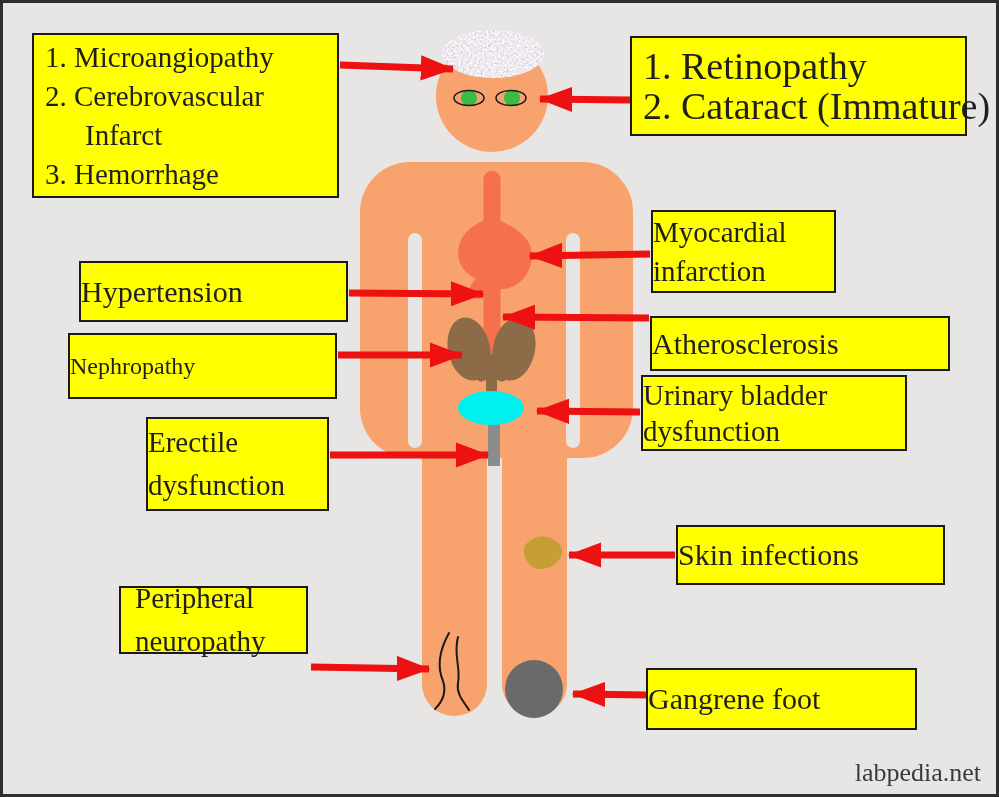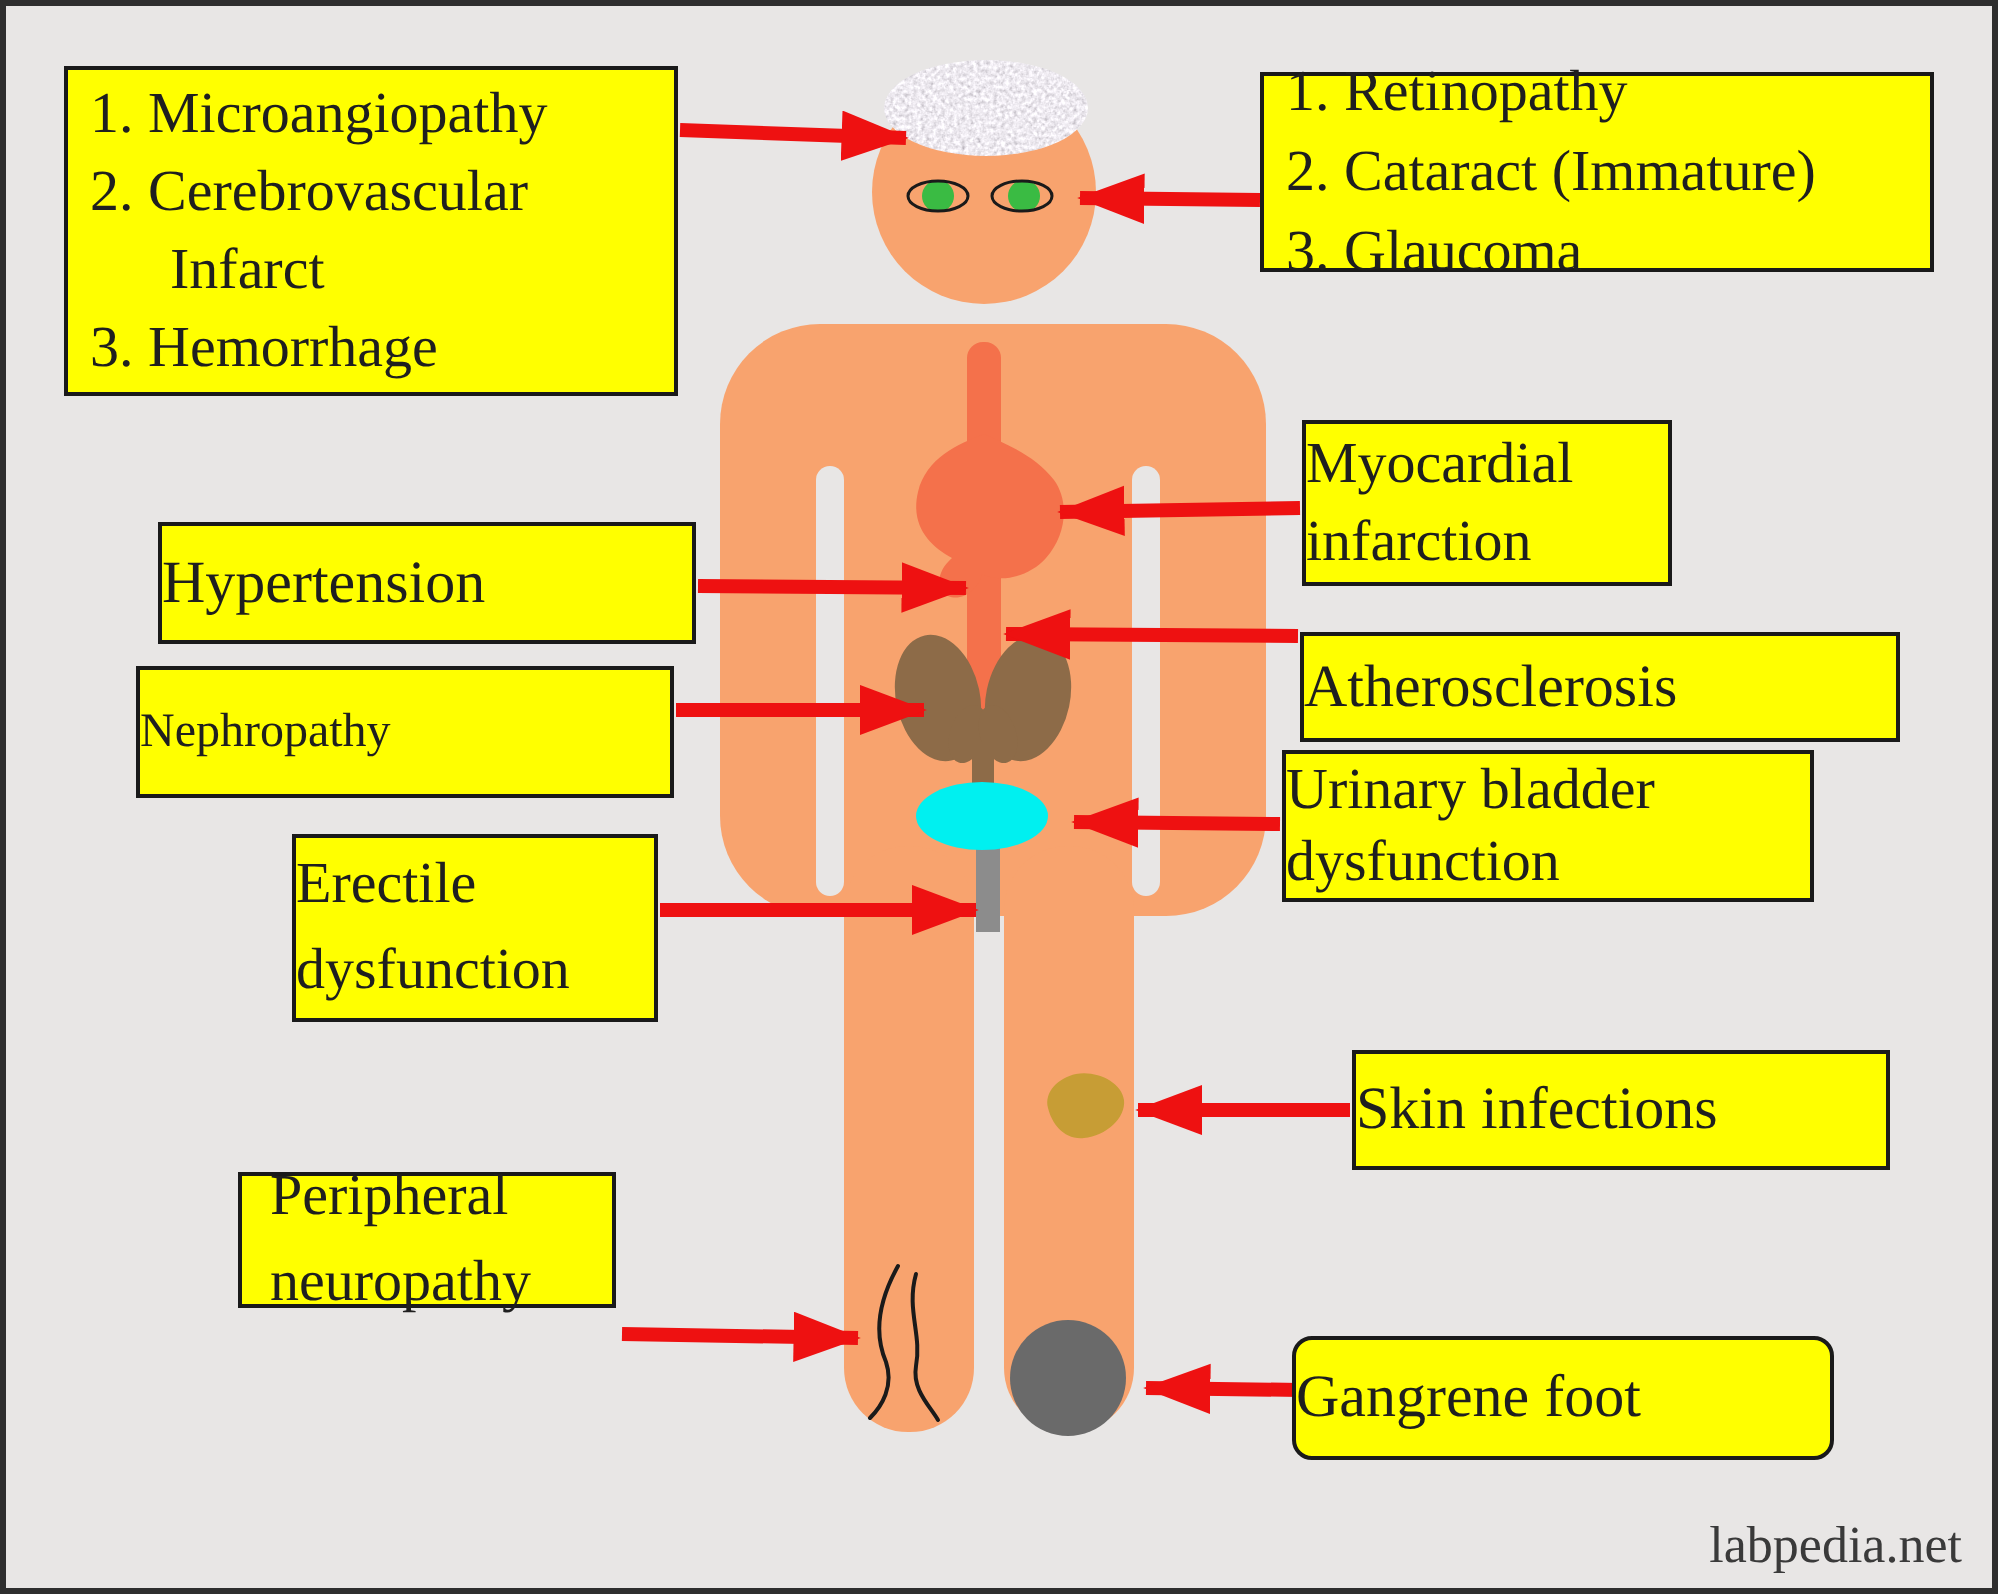--- a/index.html
+++ b/index.html
@@ -106,24 +106,23 @@
     </g>
   </svg>
 
   <div class="label-box listed" style="left:29px;top:30px;width:307px;height:165px;font-size:29px;line-height:39px;">
     <span class="line">1. Microangiopathy</span>
     <span class="line">2. Cerebrovascular</span>
     <span class="line indent">Infarct</span>
     <span class="line">3. Hemorrhage</span>
   </div>
 
-  <div class="label-box listed" style="left:627px;top:33px;width:337px;height:100px;font-size:29px;line-height:40px;">
+  <div class="label-box listed" style="left:627px;top:33px;width:337px;height:100px;font-size:38px;line-height:40px;">
     <span class="line">1. Retinopathy</span>
     <span class="line">2. Cataract (Immature)</span>
-    <span class="line">3. Glaucoma</span>
   </div>
 
   <div class="label-box centered" style="left:76px;top:258px;width:269px;height:61px;font-size:30px;">
     <span class="line">Hypertension</span>
   </div>
 
   <div class="label-box centered" style="left:65px;top:330px;width:269px;height:66px;font-size:24px;">
     <span class="line">Nephropathy</span>
   </div>
 
@@ -148,18 +147,18 @@
 
   <div class="label-box centered" style="left:638px;top:372px;width:266px;height:76px;font-size:29px;line-height:36px;">
     <span class="line">Urinary bladder</span>
     <span class="line">dysfunction</span>
   </div>
 
   <div class="label-box centered" style="left:673px;top:522px;width:269px;height:60px;font-size:30px;">
     <span class="line">Skin infections</span>
   </div>
 
-  <div class="label-box centered" style="left:643px;top:665px;width:271px;height:62px;font-size:30px;border-radius:10px;">
+  <div class="label-box centered" style="left:643px;top:665px;width:271px;height:62px;font-size:30px;">
     <span class="line">Gangrene foot</span>
   </div>
 
   <div id="watermark">labpedia.net</div>
 </div>
 
 </body></html>

